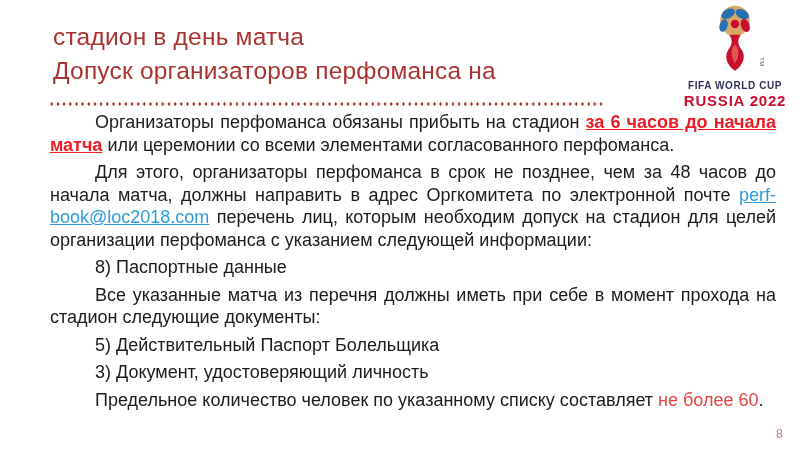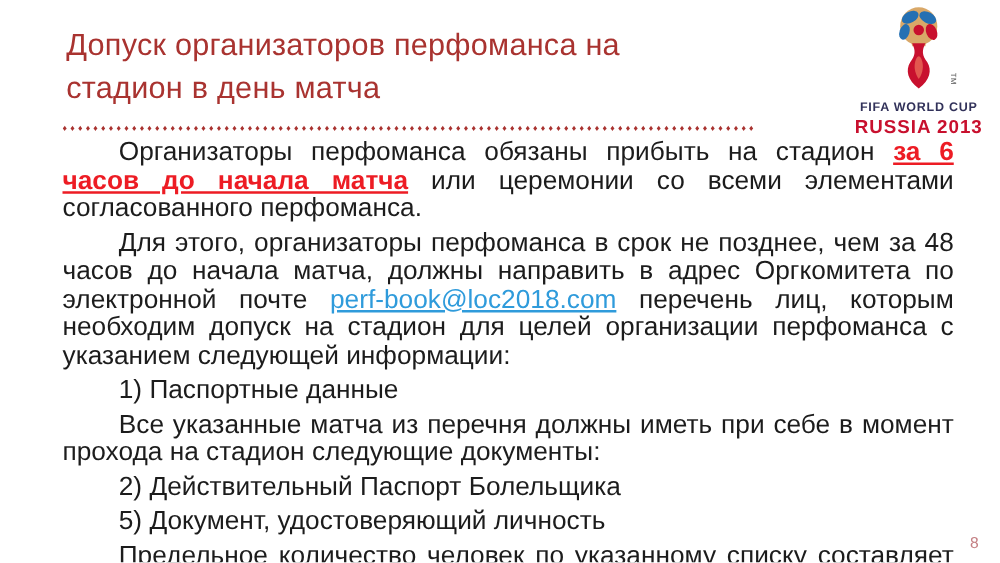--- a/index.html
+++ b/index.html
@@ -53,69 +53,69 @@
     position:absolute;left:50px;right:8px;top:98px;height:11px;
     color:var(--title-red);
     font-size:7px;line-height:11px;letter-spacing:2.6px;
     white-space:nowrap;overflow:hidden;
   }
   .body-text{
     position:absolute;left:50px;top:111px;width:726px;
   }
   .para{
     text-align:justify;text-indent:45px;
-    font-size:21px;line-height:22.5px;
+    font-size:18px;line-height:22.5px;
     color:var(--body-black);
-    margin:0 13px 5px 0;
+    margin:0 0 5px 0;
   }
   .seg-normal{color:var(--body-black);}
   .seg-em-red{color:var(--accent-red);font-weight:700;text-decoration:underline;}
   .seg-link{color:var(--link-blue);text-decoration:underline;cursor:pointer;}
   .seg-red{color:var(--soft-red);}
   .page-number{
     position:absolute;right:17px;bottom:9px;
     color:var(--pagenum-rose);font-size:12.5px;
   }
 </style>
 </head>
 <body>
 
 <div class="slide">
 
   <div class="slide-title">
+    <div>стадион в день матча</div>
     <div>Допуск организаторов перфоманса на</div>
-    <div>стадион в день матча</div>
   </div>
 
   <div class="logo">
     <div class="logo-emblem-wrap">
       <svg width="46" height="70" viewBox="0 0 60 92" aria-hidden="true">
         <ellipse class="fill-logo-gold" cx="30" cy="21" rx="19.5" ry="20"></ellipse>
         <ellipse class="fill-logo-blue" cx="21" cy="11.5" rx="9.5" ry="5.8" transform="rotate(-28 21 11.5)"></ellipse>
         <ellipse class="fill-logo-blue" cx="39.5" cy="12" rx="9.5" ry="5.8" transform="rotate(28 39.5 12)"></ellipse>
         <ellipse class="fill-logo-blue" cx="15" cy="27" rx="8.5" ry="5.2" transform="rotate(-72 15 27)"></ellipse>
         <ellipse class="fill-logo-red" cx="43.5" cy="27" rx="8.8" ry="5.6" transform="rotate(68 43.5 27)"></ellipse>
         <circle class="fill-logo-red" cx="30" cy="25" r="5.5"></circle>
         <path class="fill-logo-gold" d="M22,36 L38,36 L37,42 L23,42 Z"></path>
         <path class="fill-logo-red" d="M23,39 C27,47 26.5,52 21,59 C16,67 18,78 30,86.5 C42,78 44,67 39,59 C33.5,52 33,47 37,39 Z"></path>
         <path d="M27,56 C24.5,62.5 25.5,70 30,76.5 C34.5,70 35.5,62.5 33,56 C31,51.5 29,51.5 27,56 Z" fill="#E2574F"></path>
       </svg>
       <span class="logo-tm">TM</span>
     </div>
     <div class="logo-line1">FIFA WORLD CUP</div>
-    <div class="logo-line2">RUSSIA 2013</div>
+    <div class="logo-line2">RUSSIA 2022</div>
   </div>
 
   <div class="dotted-separator">♦♦♦♦♦♦♦♦♦♦♦♦♦♦♦♦♦♦♦♦♦♦♦♦♦♦♦♦♦♦♦♦♦♦♦♦♦♦♦♦♦♦♦♦♦♦♦♦♦♦♦♦♦♦♦♦♦♦♦♦♦♦♦♦♦♦♦♦♦♦♦♦♦♦♦♦♦♦♦♦♦♦♦♦♦♦♦♦♦♦</div>
 
   <div class="body-text">
       <div class="para"><span class="seg-normal">Организаторы перфоманса обязаны прибыть на стадион </span><span class="seg-em-red">за 6 часов до начала матча</span><span class="seg-normal"> или церемонии со всеми элементами согласованного перфоманса.</span></div>
       <div class="para"><span class="seg-normal">Для этого, организаторы перфоманса в срок не позднее, чем за 48 часов до начала матча, должны направить в адрес Оргкомитета по электронной почте </span><span class="seg-link">perf-book@loc2018.com</span><span class="seg-normal"> перечень лиц, которым необходим допуск на стадион для целей организации перфоманса с указанием следующей информации:</span></div>
-      <div class="para"><span class="seg-normal">1) Паспортные данные</span></div>
+      <div class="para"><span class="seg-normal">8) Паспортные данные</span></div>
       <div class="para"><span class="seg-normal">Все указанные матча из перечня должны иметь при себе в момент прохода на стадион следующие документы:</span></div>
-      <div class="para"><span class="seg-normal">2) Действительный Паспорт Болельщика</span></div>
-      <div class="para"><span class="seg-normal">5) Документ, удостоверяющий личность</span></div>
+      <div class="para"><span class="seg-normal">5) Действительный Паспорт Болельщика</span></div>
+      <div class="para"><span class="seg-normal">3) Документ, удостоверяющий личность</span></div>
       <div class="para"><span class="seg-normal">Предельное количество человек по указанному списку составляет </span><span class="seg-red">не более 60</span><span class="seg-normal">.</span></div>
     </div>
 
   <div class="page-number">8</div>
 
 </div>
 
 </body></html>

